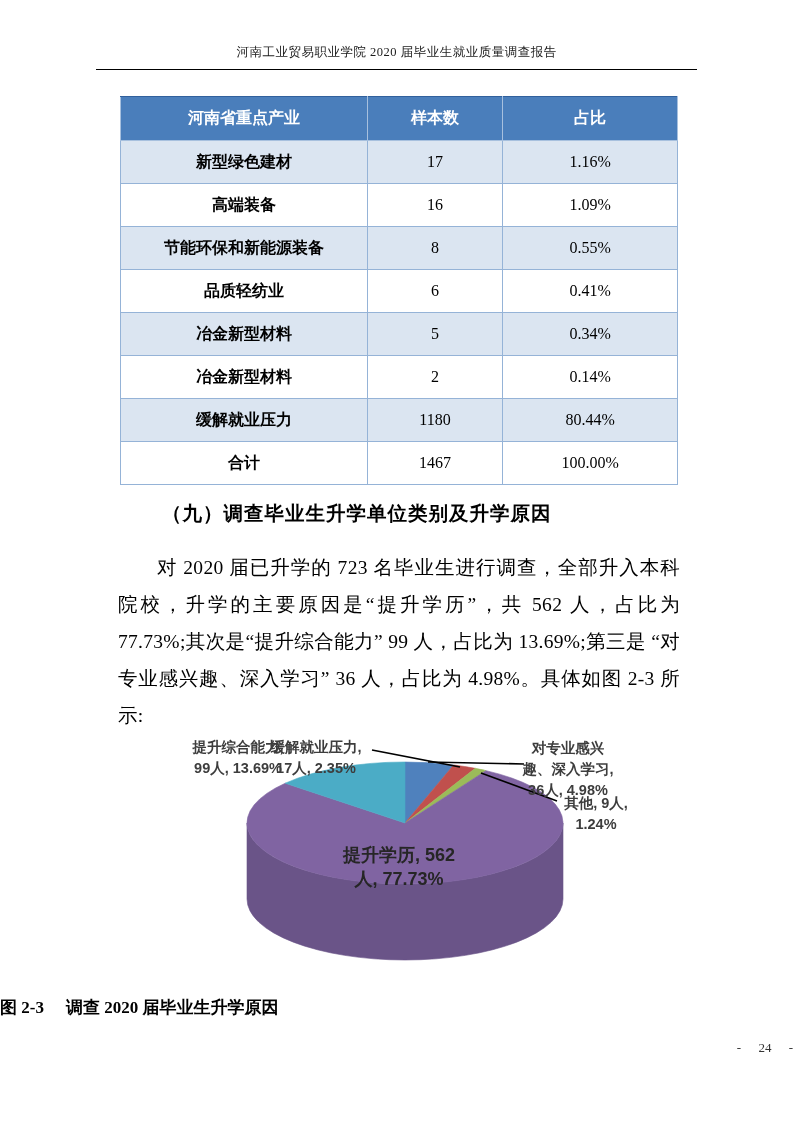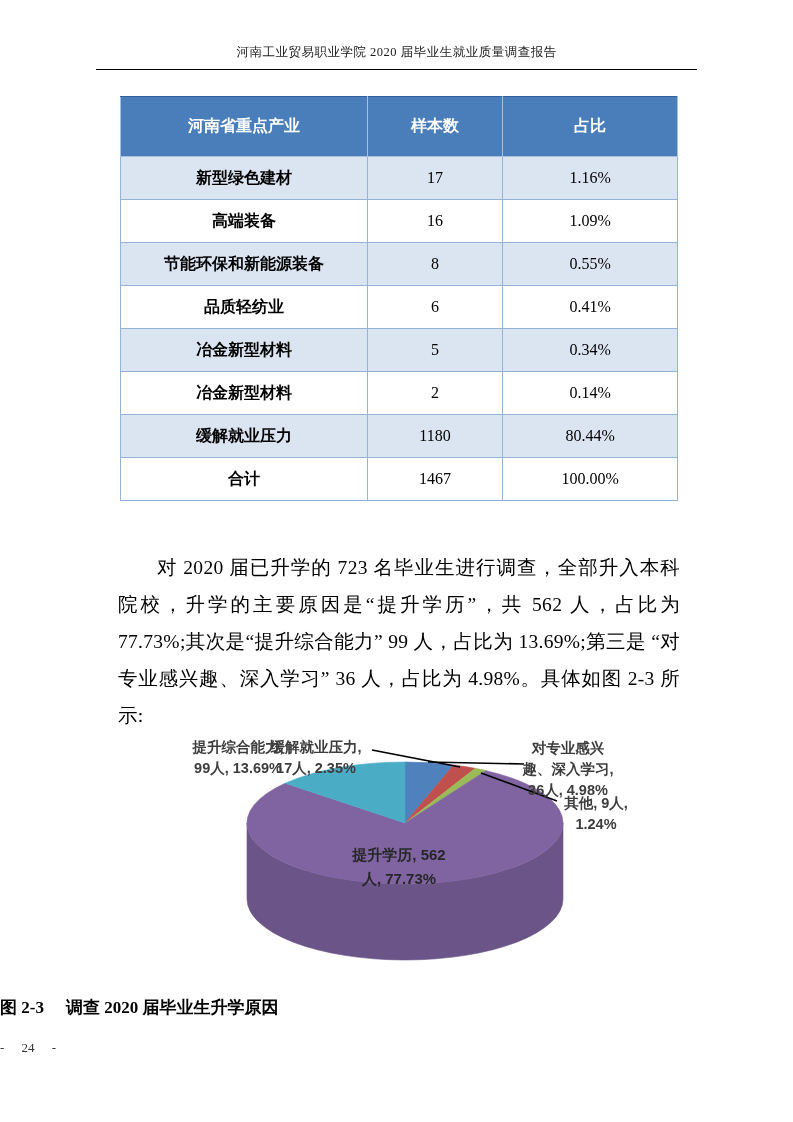--- a/index.html
+++ b/index.html
@@ -24,21 +24,21 @@
     border-collapse:collapse; table-layout:fixed;
   }
   table.industry col.c1 { width:44.3%; }
   table.industry col.c2 { width:24.3%; }
   table.industry col.c3 { width:31.4%; }
   table.industry th, table.industry td {
     border:1px solid #95b3d7; text-align:center; vertical-align:middle;
     height:43px; font-size:16px;
   }
   table.industry thead th {
-    background:#4a7ebb; color:#ffffff; font-weight:bold; height:60px;
+    background:#4a7ebb; color:#ffffff; font-weight:bold; height:44px;
     border-color:#a7c0de; border-top-color:#31609c;margin-top:20px;
   }
   table.industry tbody tr:nth-child(odd) td { background:#dbe5f1; }
   table.industry tbody tr:nth-child(even) td { background:#ffffff; }
   table.industry td:first-child { font-weight:bold; }
   
   .section-heading {
     position:absolute; top:500px; left:120px; width:560px;
     font-size:19.5px; font-weight:bold; padding-left:42px; letter-spacing:1px;
   }
@@ -53,30 +53,30 @@
   .co {
     position:absolute; font-family:"Liberation Sans", sans-serif;
     font-size:14.5px; font-weight:bold; color:#3d3d3d; line-height:21px;
     text-align:center; white-space:nowrap; transform:translateX(-50%);
   }
   .co span { display:block; }
   .co-zonghe  { left:118px; top:2px; }
   .co-huanjie { left:196px; top:2px; }
   .co-zhuanye { left:448px; top:3px; }
   .co-qita    { left:476px; top:58px; }
-  .co-tisheng { left:279px; top:108px; color:#262626; font-size:15px; line-height:24px; }
+  .co-tisheng { left:279px; top:108px; color:#262626; font-size:18px; line-height:24px; }
   
   .figure-caption {
     position:absolute; top:996px; left:0; width:100%; 
     font-size:17px; font-weight:bold;
   }
   .figure-caption .fig-no { margin-right:22px; }
   .page-footer {
-    position:absolute; top:1040px; left:0; width:100%; text-align:left;
-    font-size:13px; color:#333; word-spacing:14px;
+    position:absolute; top:1040px; left:0; width:100%; text-align:right;
+    font-size:13px; color:#333; word-spacing:14px;padding-left:39px;
   }
 </style>
 </head>
 <body>
 
 <div class="page">
 
   <div class="running-header">
     <span>河南工业贸易职业学院 2020 届毕业生就业质量调查报告</span>
   </div>
@@ -132,20 +132,21 @@
           <td>80.44%</td>
         </tr>
         <tr>
           <td>合计</td>
           <td>1467</td>
           <td>100.00%</td>
         </tr>
       </tbody>
   </table>
 
+  <div class="section-heading">（九）调查毕业生升学单位类别及升学原因</div>
 
   <div class="body-paragraph">对 2020 届已升学的 723 名毕业生进行调查，全部升入本科院校，升学的主要原因是“提升学历”，共 562 人，占比为 77.73%;其次是“提升综合能力” 99 人，占比为 13.69%;第三是 “对专业感兴趣、深入学习” 36 人，占比为 4.98%。具体如图 2-3 所示:</div>
 
   <div class="chart-wrap">
     <svg width="565" height="255" viewBox="0 0 565 255">
       <g id="slices">
           <path d="M 443 88 A 158 61 0 0 1 127 88 L 127 164 A 158 61 0 0 0 443 164 Z" fill="#6a5488" stroke="#6a5488" stroke-width="0.6"></path>
           <path d="M 285 88 L 285.00 27.00 A 158 61 0 0 1 333.64 29.96 Z" fill="#4f81bd" stroke="#4f81bd" stroke-width="0.6"></path>
           <path d="M 285 88 L 333.64 29.96 A 158 61 0 0 1 355.23 33.36 Z" fill="#c0504d" stroke="#c0504d" stroke-width="0.6"></path>
           <path d="M 285 88 L 355.23 33.36 A 158 61 0 0 1 366.03 35.63 Z" fill="#9bbb59" stroke="#9bbb59" stroke-width="0.6"></path>

